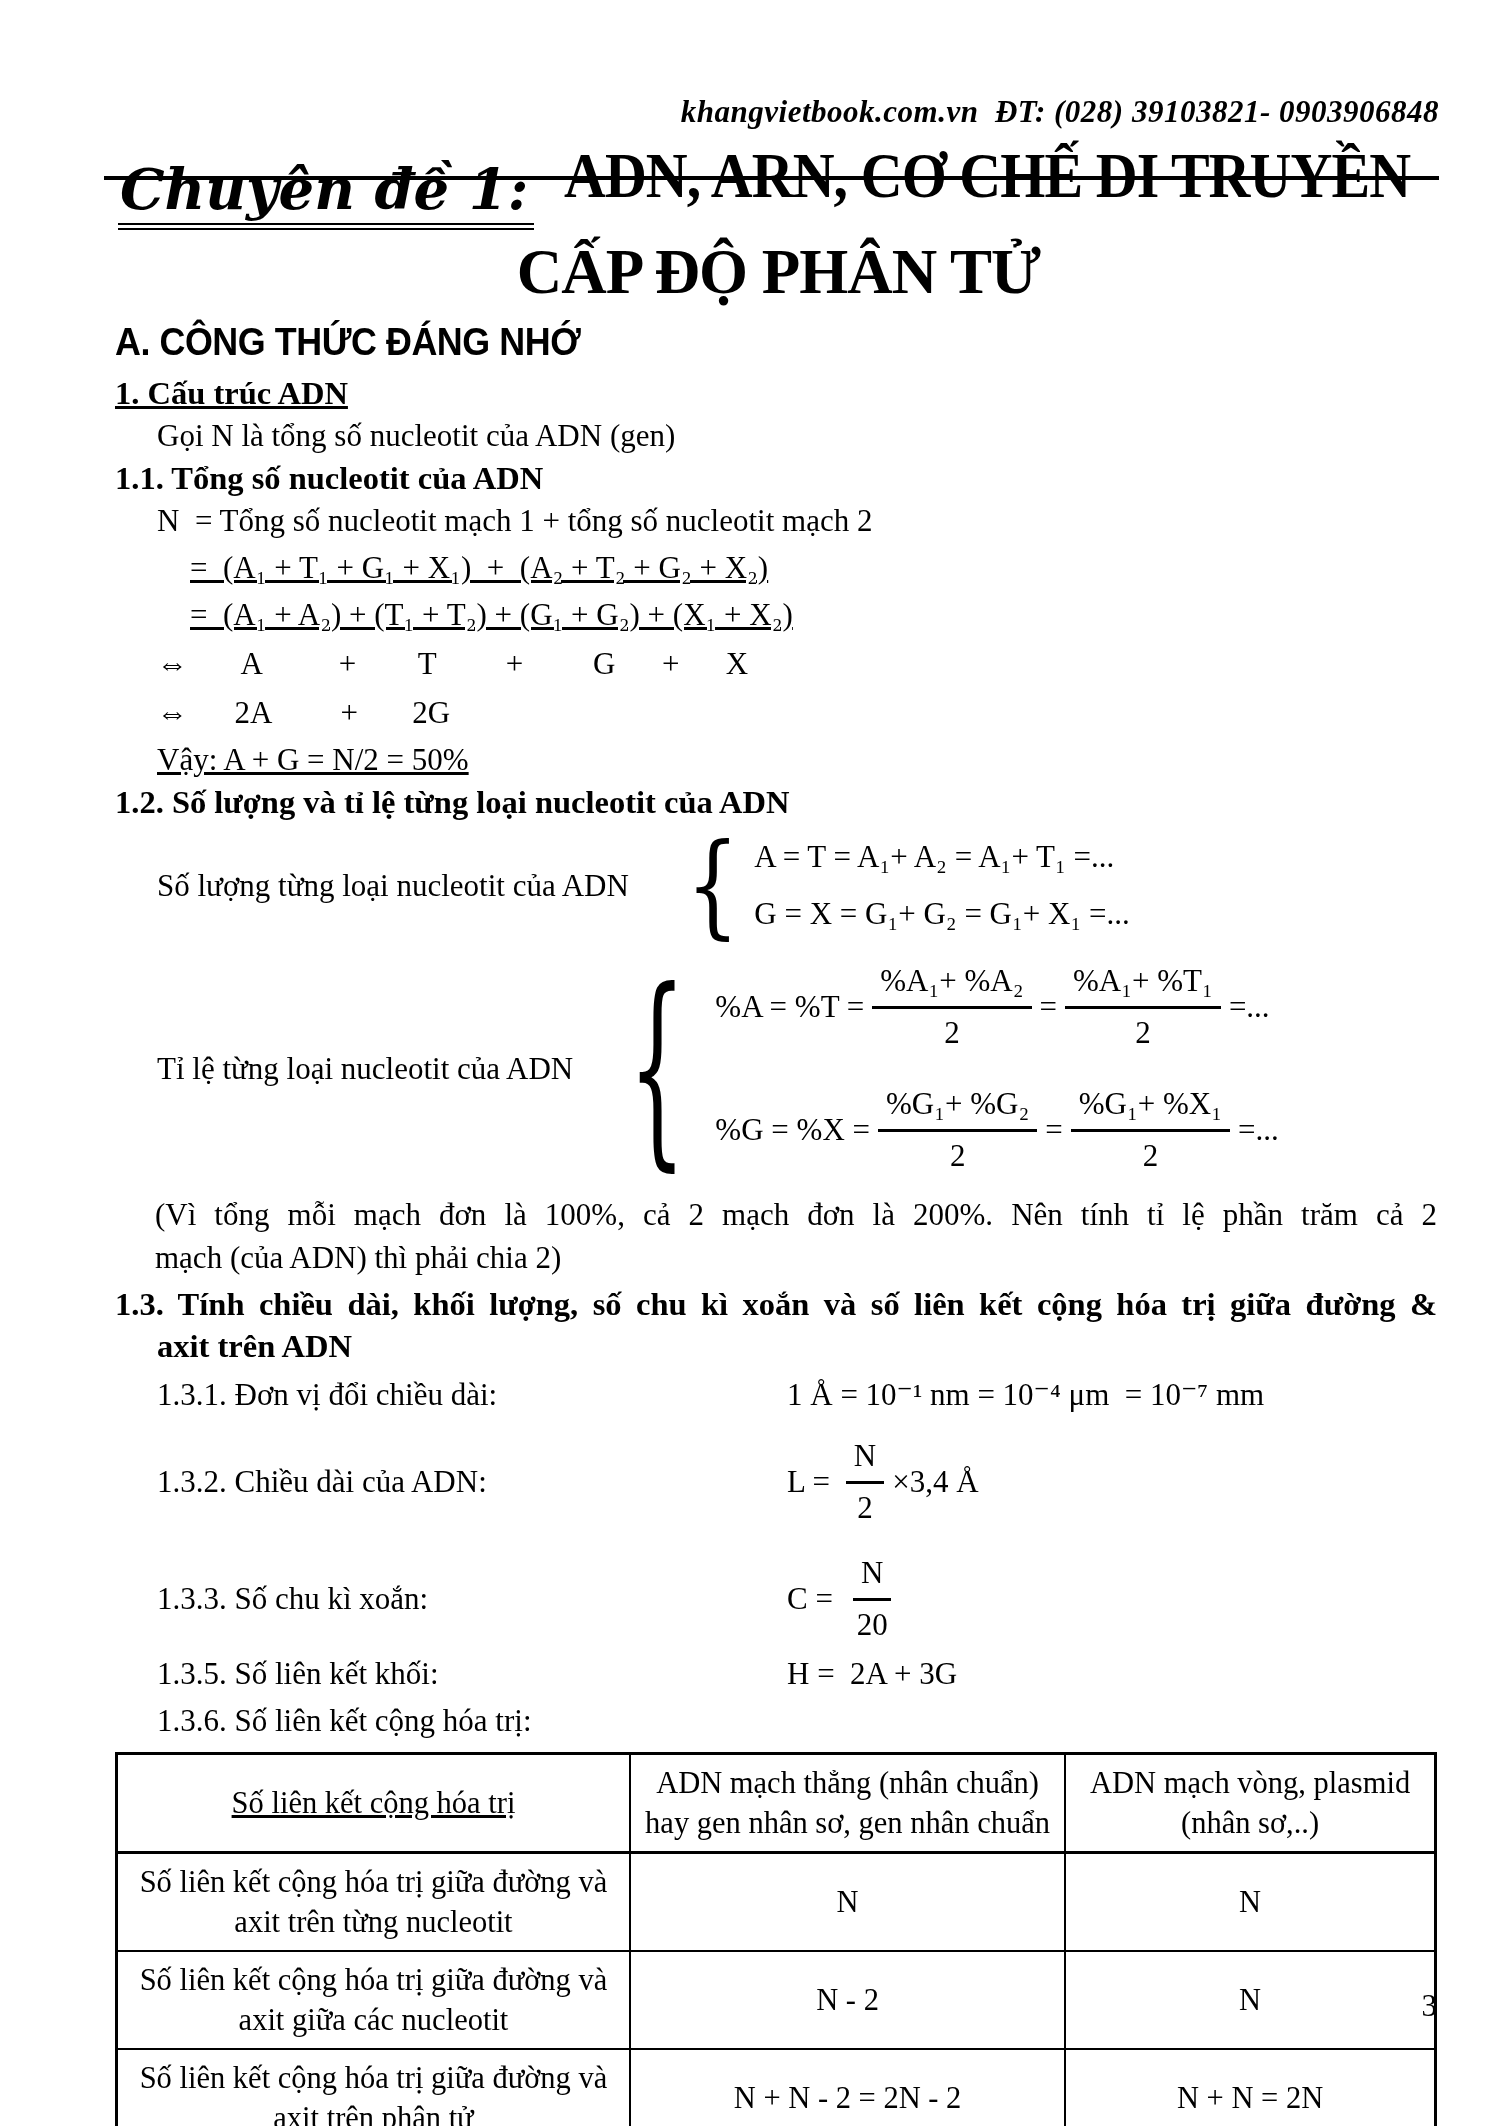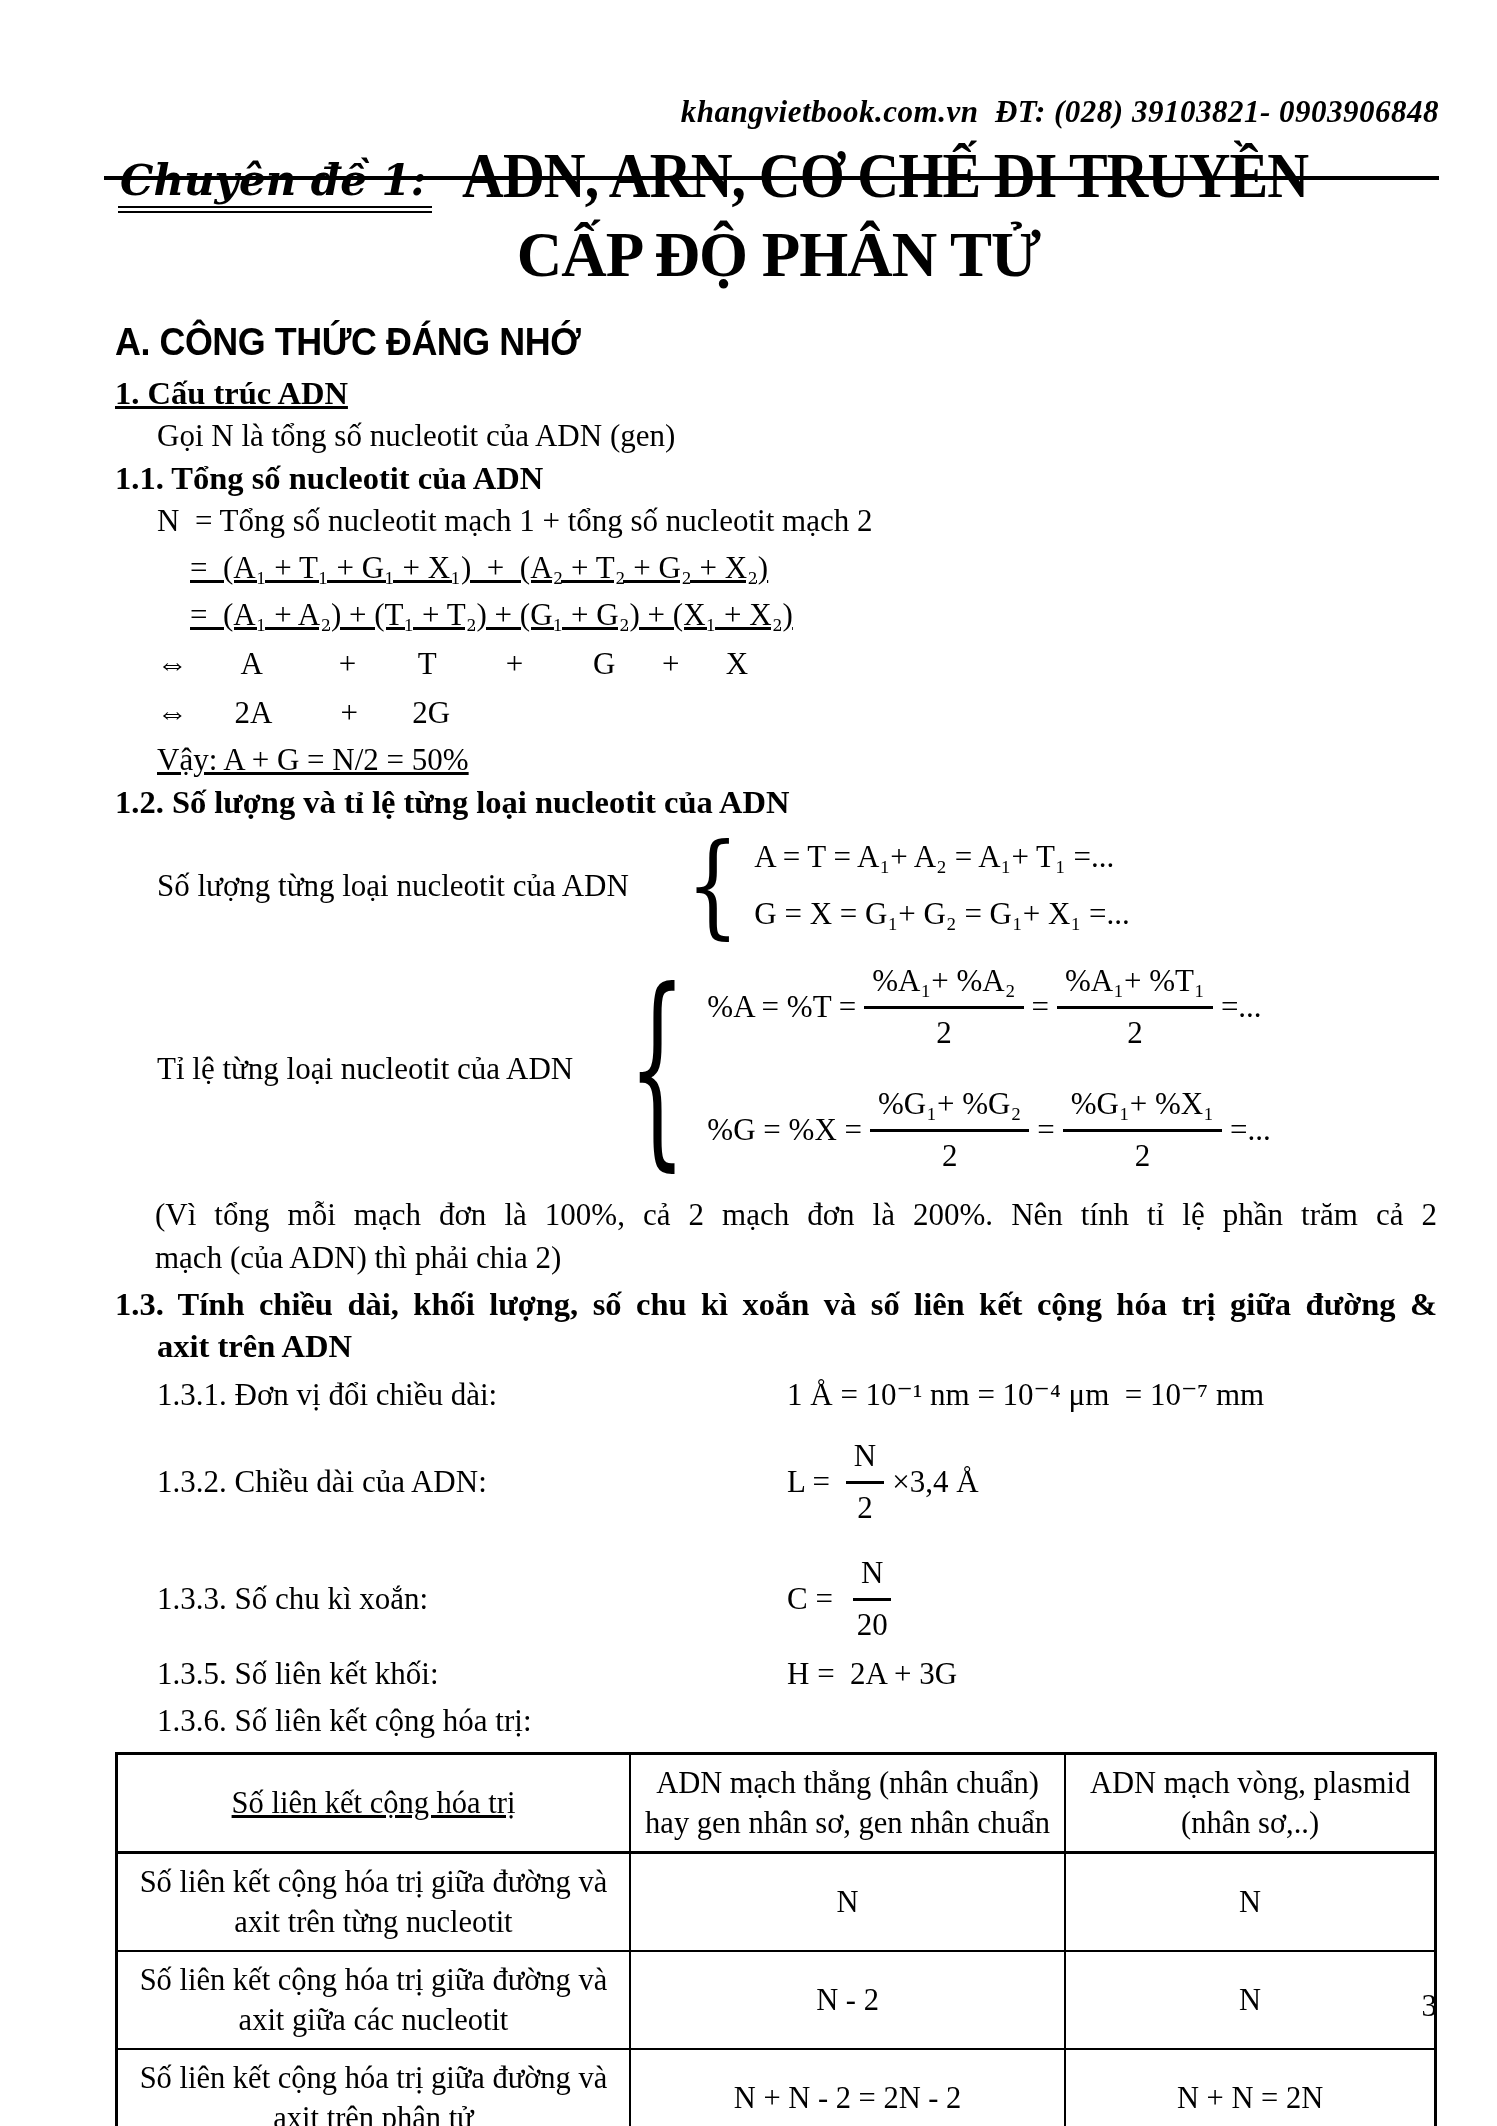--- a/index.html
+++ b/index.html
@@ -22,21 +22,21 @@
     letter-spacing:0.5px;
     white-space:pre;
   }
 
   
   .title-block { position:absolute; top:142px; left:118px; right:58px; }
   .title-row { display:flex; align-items:flex-start; }
   .chuyende {
     font-family:"DejaVu Serif",serif;
     font-style:italic; font-weight:bold;
-    font-size:42px; line-height:1.2;
+    font-size:56px; line-height:1.2;
     border-bottom:7px double #000;
     padding:14px 6px 0 2px;
     white-space:nowrap;
   }
   .big-title {
     font-size:63px; font-weight:bold; line-height:1.1;
     white-space:nowrap;
     display:inline-block;
     transform:scaleX(0.92); transform-origin:left top;
     margin-left:30px;
@@ -145,21 +145,21 @@
       <span class="brace small">{</span>
       <div class="stack gap1" style="margin-left:6px;">
         <div>A = T = A₁+ A₂ = A₁+ T₁ =...</div>
         <div>G = X = G₁+ G₂ = G₁+ X₁ =...</div>
       </div>
     </div>
 
     <div class="brace-row" style="margin-top:18px;">
       <span style="width:462px; flex:0 0 auto;">Tỉ lệ từng loại nucleotit của ADN</span>
       <span class="brace tall">{</span>
-      <div class="stack gap2" style="margin-left:12px;">
+      <div class="stack gap2" style="margin-left:20px;">
         <div class="eqrow">
           <span>%A = %T =</span>
           <span class="frac">
             <span class="num">%A₁+ %A₂</span>
             <span class="den">2</span>
           </span>
           <span>=</span>
           <span class="frac">
             <span class="num">%A₁+ %T₁</span>
             <span class="den">2</span>

